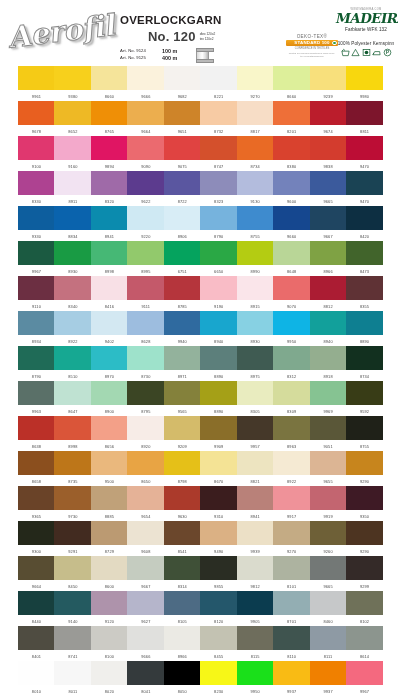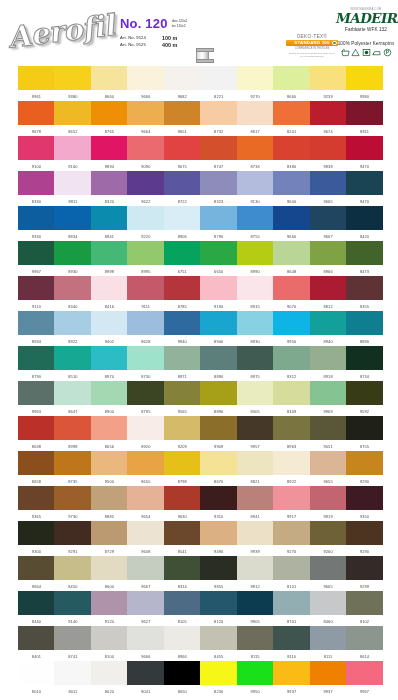--- a/index.html
+++ b/index.html
@@ -27,21 +27,21 @@
     transform:rotate(-7deg);
     white-space:nowrap;
   }
 
   #title-block { position:absolute; left:120px; top:14px; width:120px; }
   .t-line1, .t-line2 {
     font-size:11.5px; font-weight:700; color:#231f20;
     letter-spacing:.2px; line-height:13px;
   }
   .no-row { display:flex; align-items:flex-end; gap:4px; margin-top:2px; }
-  .t-no { font-size:13px; font-weight:700; color:#6d28d9; letter-spacing:.2px; }
+  .t-no { font-size:13px; font-weight:700; color:#404040; letter-spacing:.2px;margin-left:28px; }
   .t-no-sub { font-size:3.2px; line-height:3.6px; color:#3a3a3a; padding-bottom:2px; }
 
   .art-table { margin-top:3px; }
   .art-row { display:flex; align-items:center; height:7px; }
   .art-no { font-size:4.2px; color:#231f20; width:42px; letter-spacing:.1px; }
   .art-len { font-size:5.4px; font-weight:700; color:#231f20; width:30px; }
 
   #spool {
     position:absolute; left:196px; top:48px; width:13px; height:15px;
     background:linear-gradient(to right,#d8d8d8 0%,#f2f2f2 28%,#ffffff 48%,#dcdcdc 78%,#b4b4b4 100%);
@@ -97,20 +97,21 @@
 </head>
 <body>
 
 <div id="header">
 
   <div id="logo-box">
     <div id="logo-text">Aerofil</div>
   </div>
 
   <div id="title-block">
+    <div class="t-line2">OVERLOCKGARN</div>
     <div class="no-row">
       <span class="t-no">No. 120</span>
       <span>
         <span class="t-no-sub" style="display:block">dtex 120x2</span>
         <span class="t-no-sub" style="display:block">tex 120x2</span>
       </span>
     </div>
     <div class="art-table">
       <div class="art-row">
         <span class="art-no">Art. No. 9124</span>

